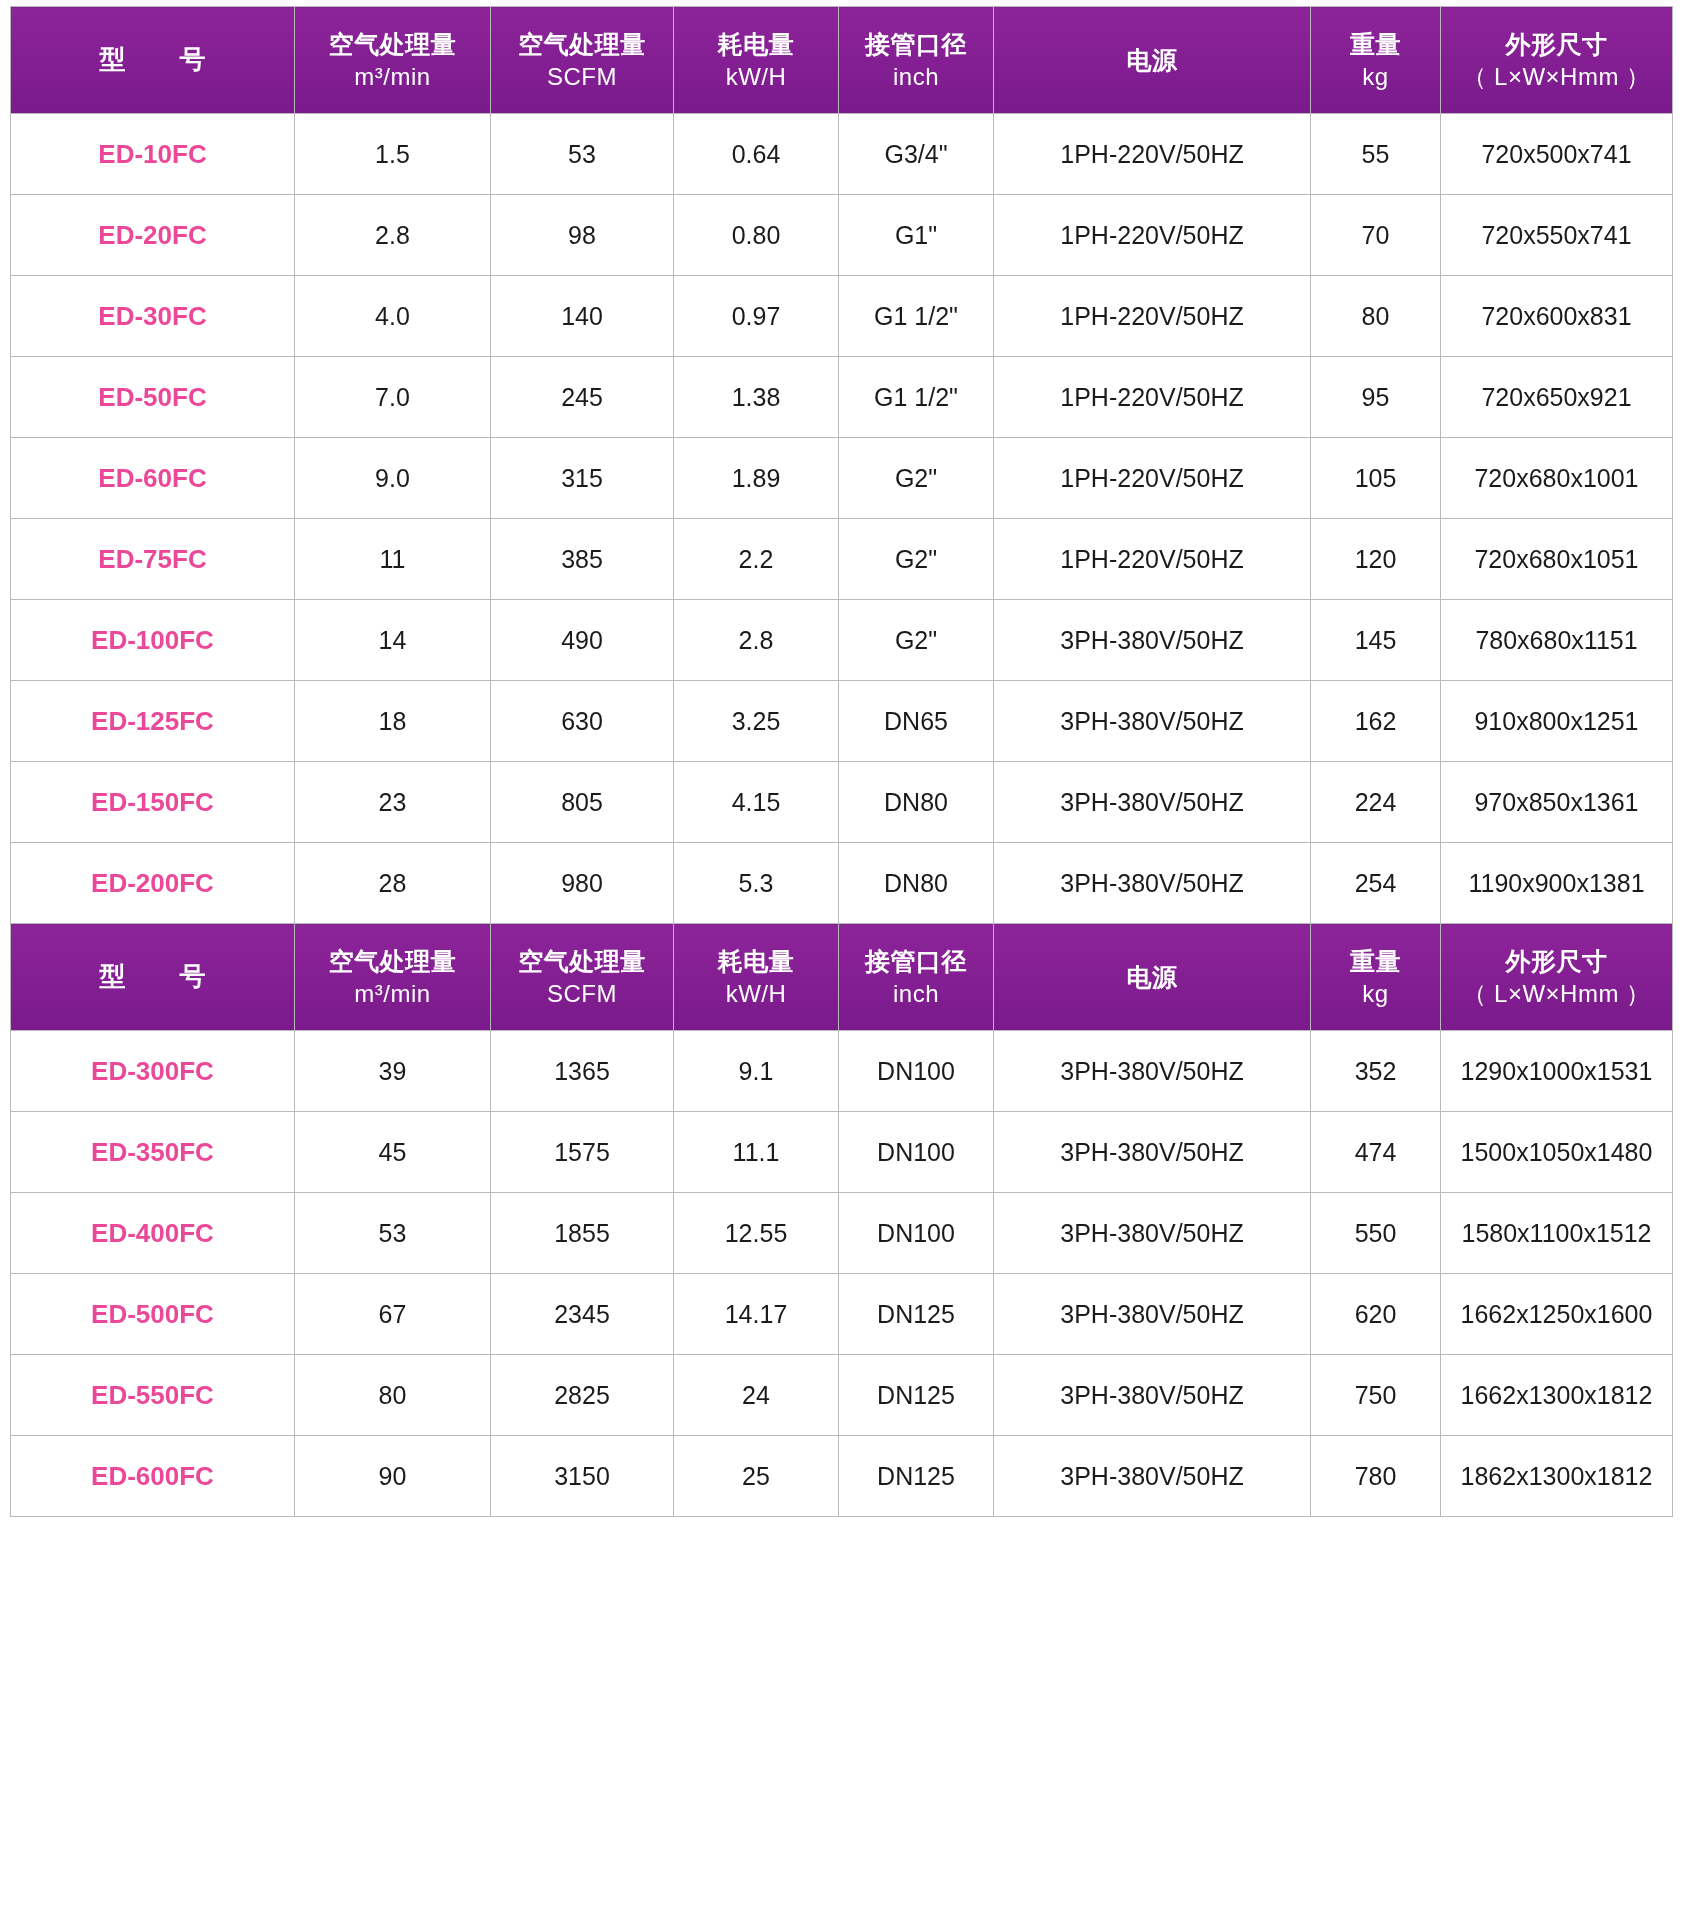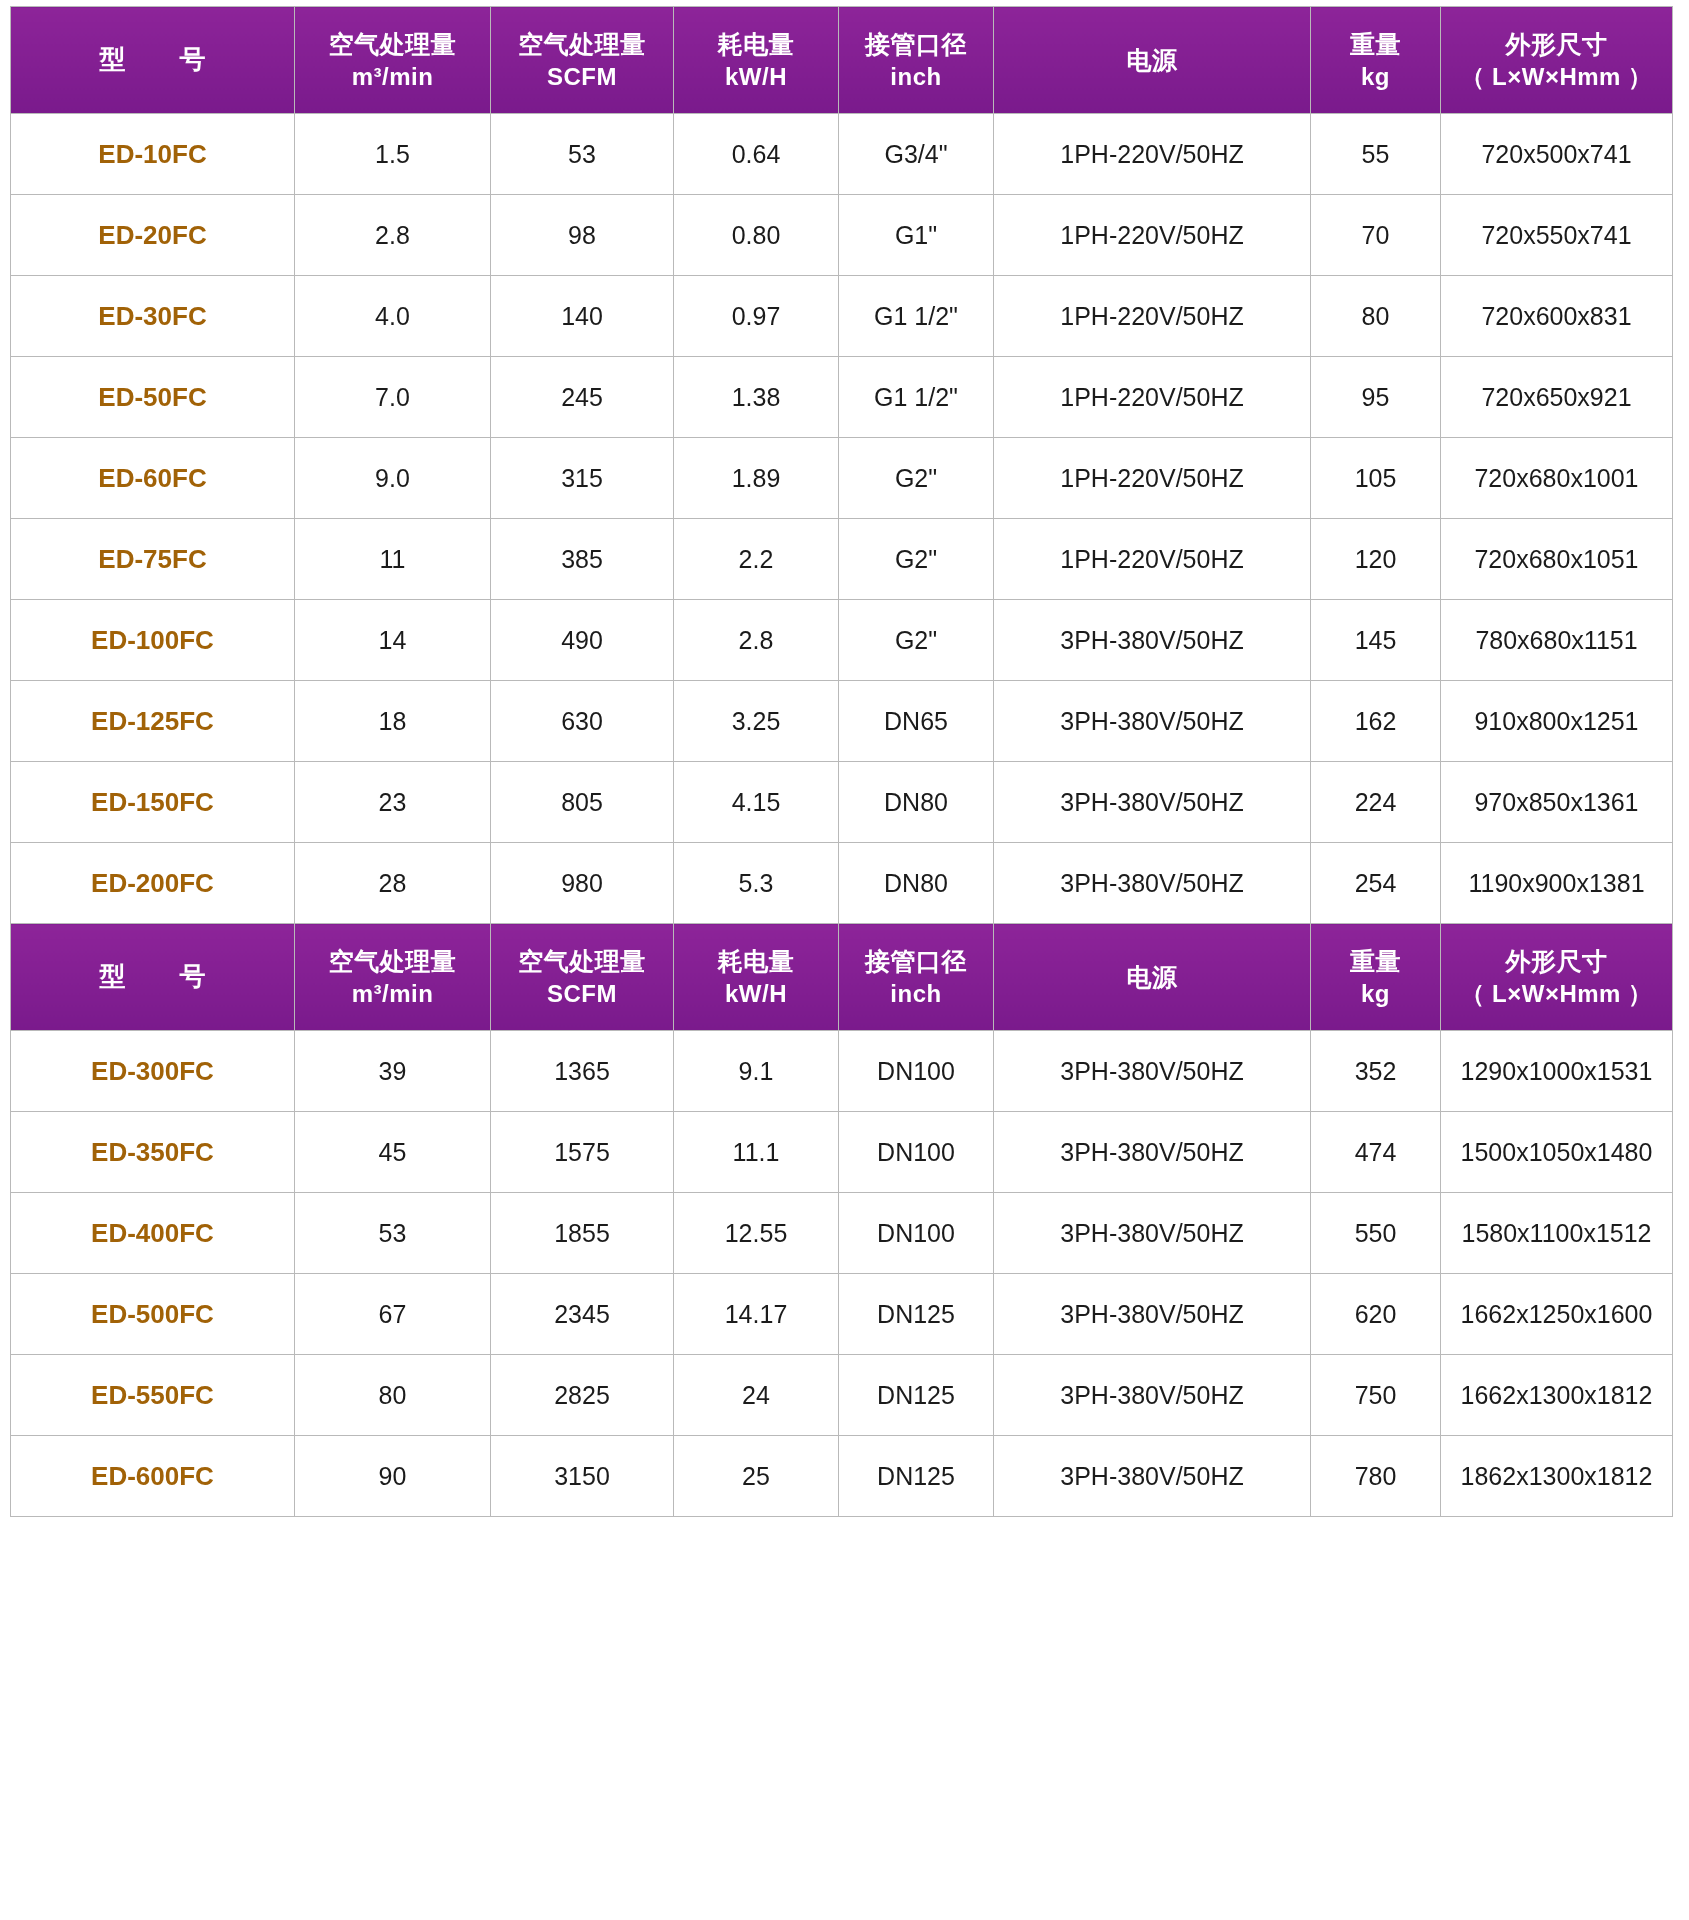--- a/index.html
+++ b/index.html
@@ -46,36 +46,36 @@
     font-weight: bold;
     font-size: 25px;
     line-height: 1.28;
     height: 106px;
     border: 1px solid #b9b9b9;
     letter-spacing: 0.5px;
   }
   tr.header-row th .sub {
     display: block;
     font-size: 24px;
-    font-weight: bold;
+    font-weight: normal;
     margin-top: 2px;
   }
   tr.header-row th.model {
     letter-spacing: 14px;
     padding-left: 14px;
     font-size: 26px;
   }
   tr.data-row td {
     height: 80px;
     font-size: 25px;
     color: #1b1b1b;
     background: #ffffff;
   }
   tr.data-row td.model {
-    color: #a16207;
+    color: #ec4899;
     font-weight: bold;
     font-size: 26px;
   }
   tr.data-row td.num {
     font-size: 25px;
   }
 </style>
 </head>
 <body>
 

